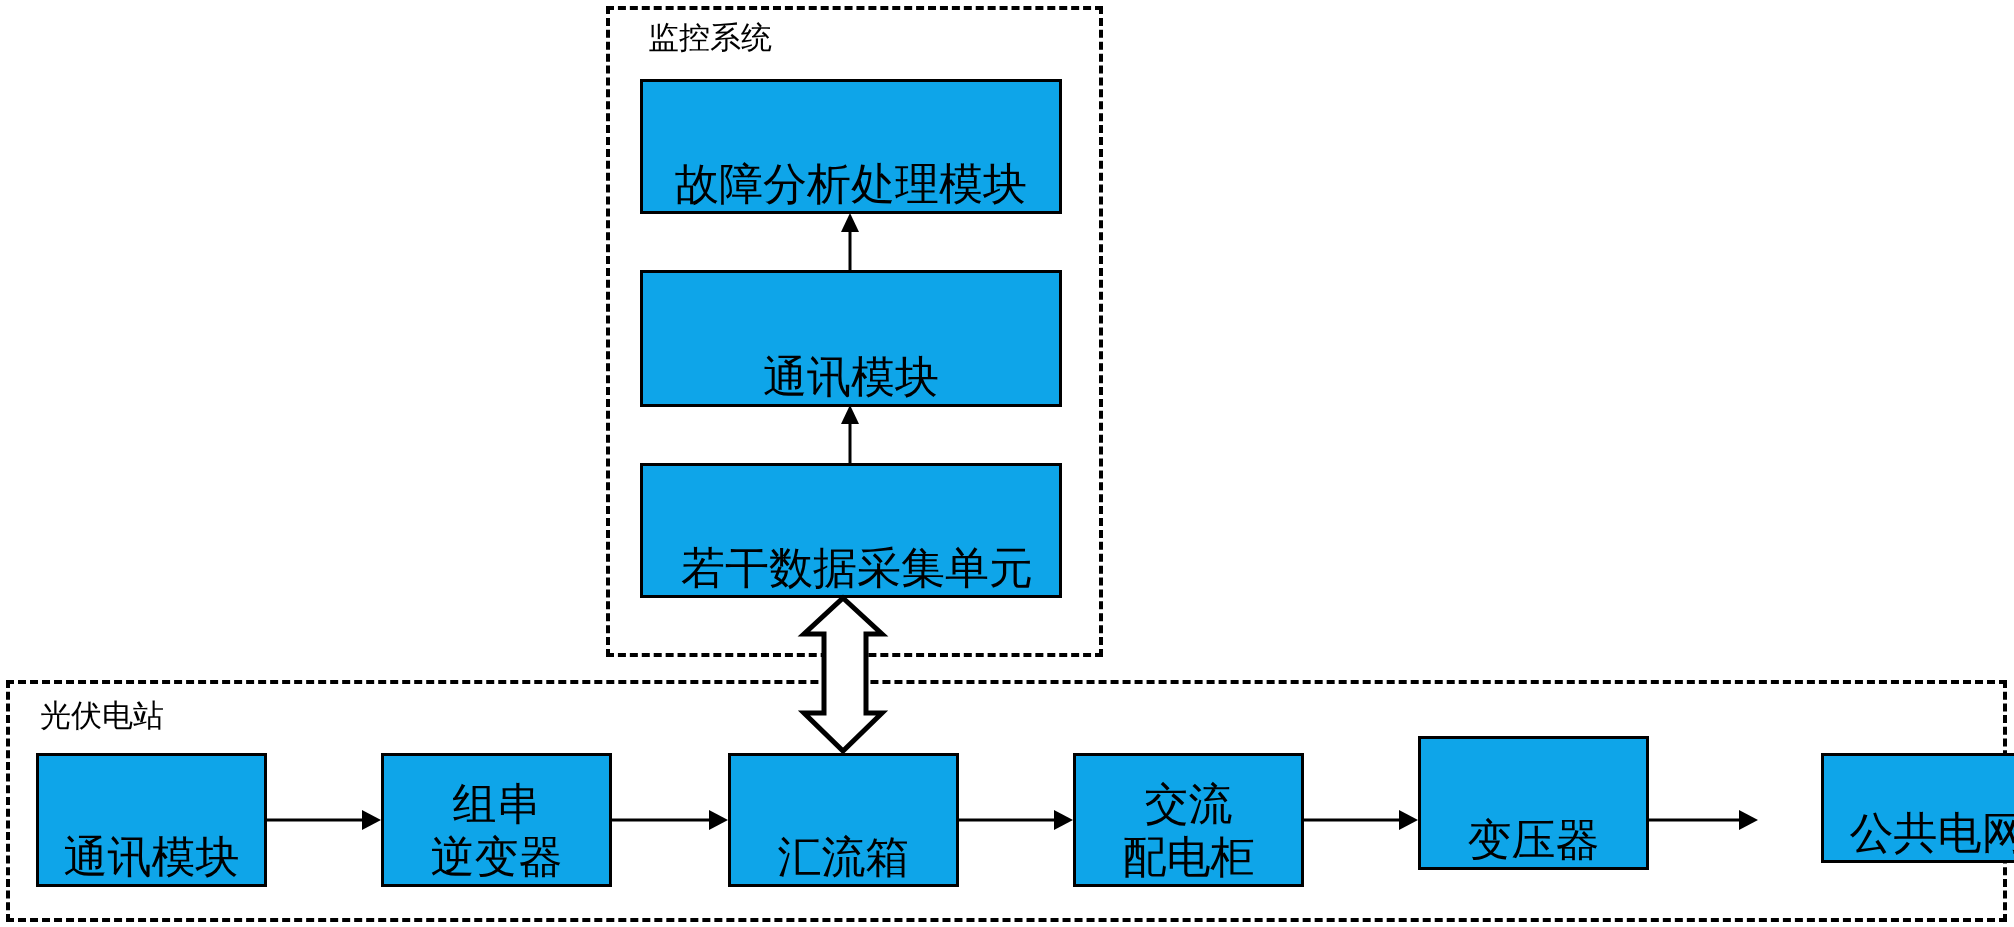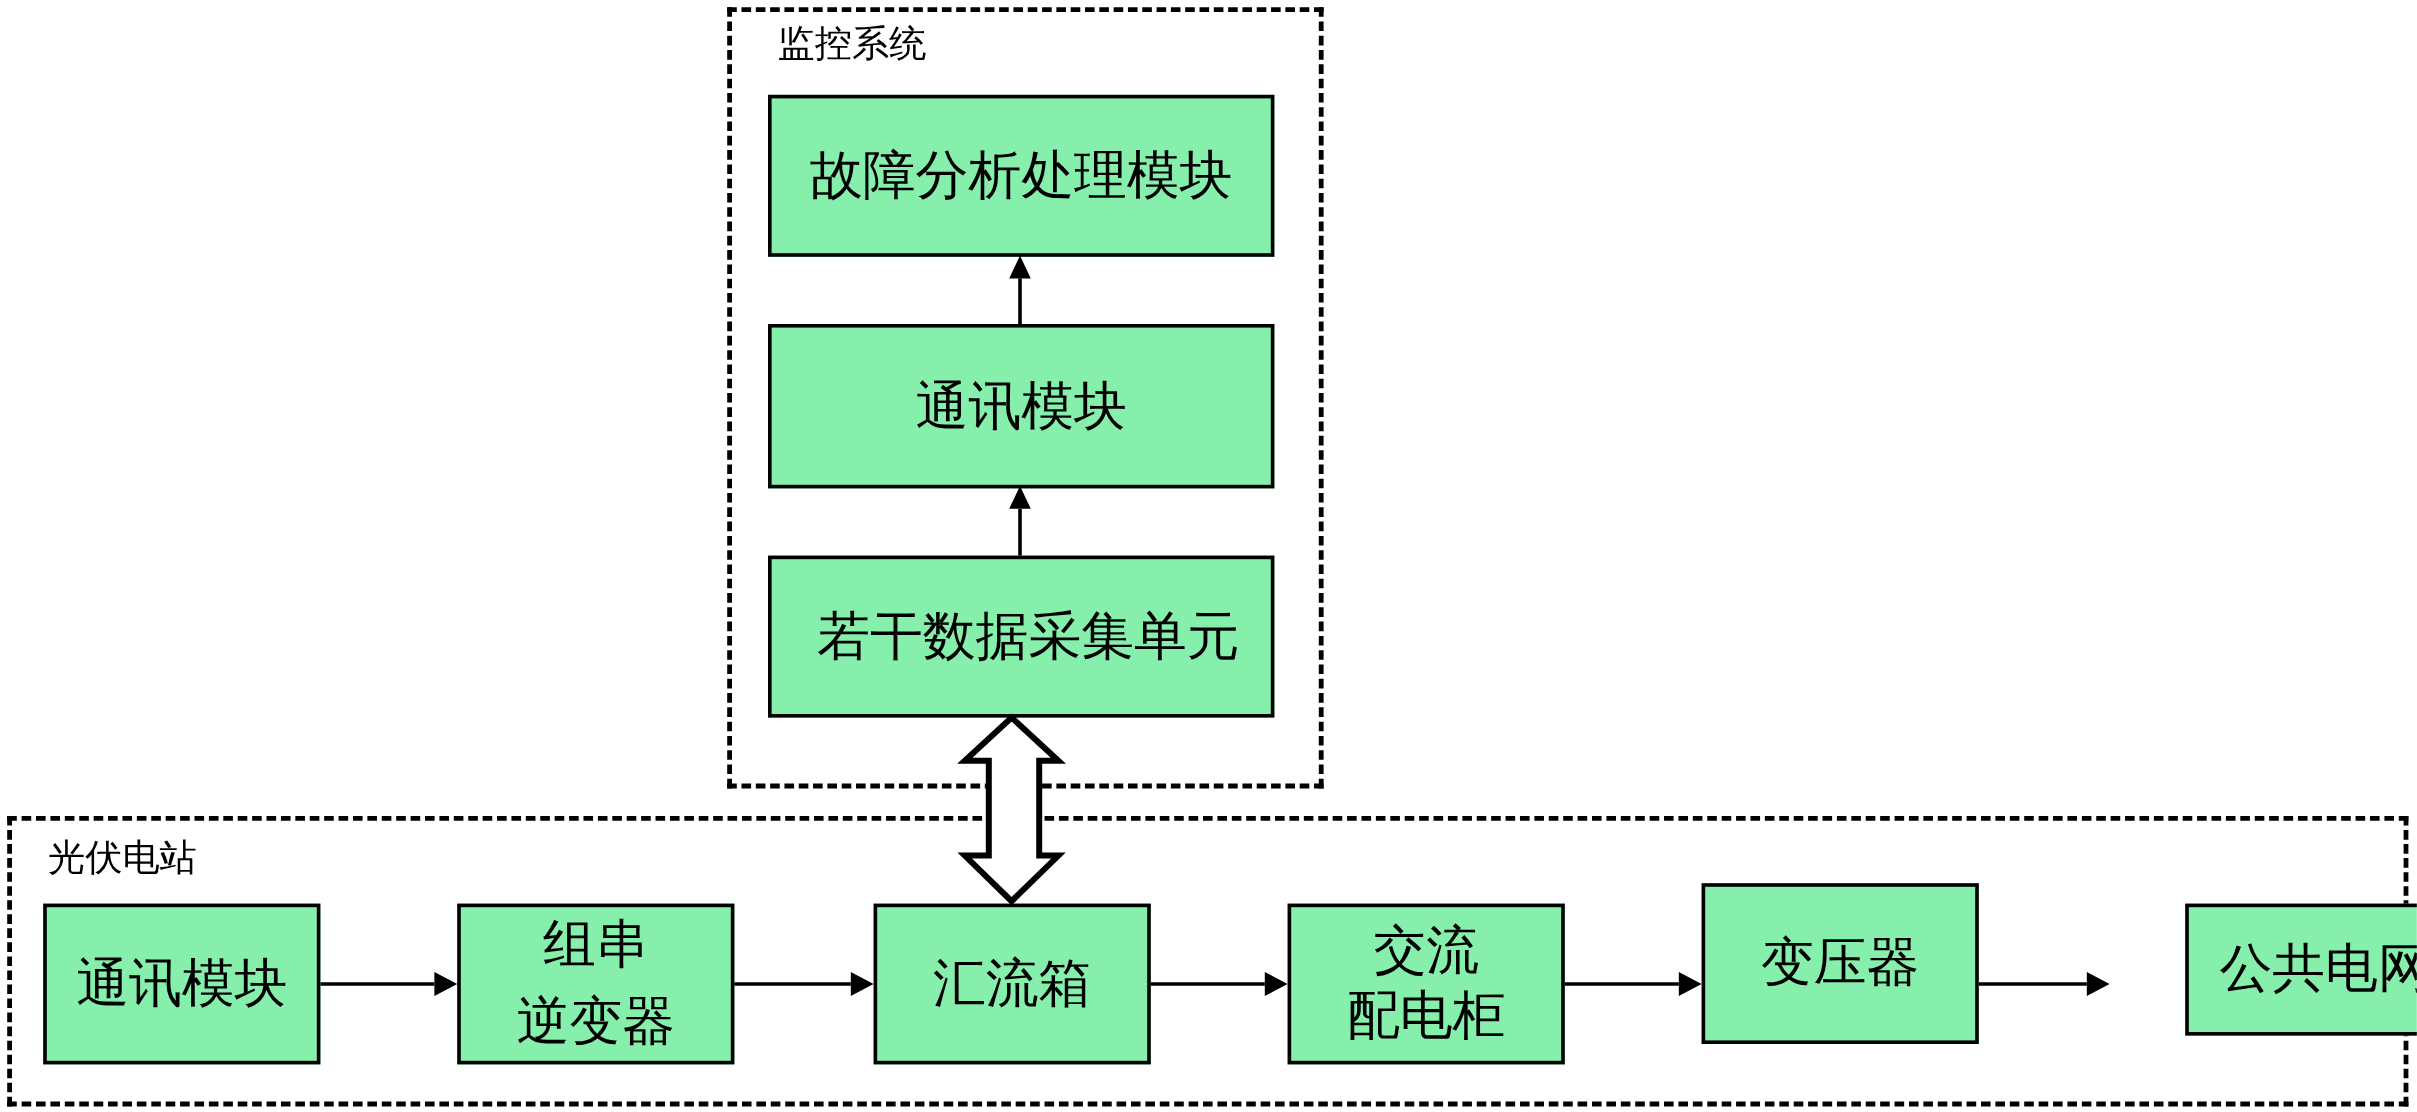--- a/index.html
+++ b/index.html
@@ -1,21 +1,21 @@
 <!DOCTYPE html>
 <html><head>
 <meta charset="utf-8">
 <style>
   html, body { margin: 0; padding: 0; background: #ffffff; }
   body { width: 2014px; height: 927px; position: relative; overflow: hidden;
          font-family: "DejaVu Serif", "Liberation Serif", serif; color: #000; }
   .dash-group { position: absolute; border: 4px dashed #000; box-sizing: border-box; }
   .group-label { position: absolute; font-size: 31px; line-height: 1; white-space: nowrap; }
-  .box { position: absolute; border: 3px solid #000; box-sizing: border-box; background: #86efac;
-         display: flex; flex-direction: column; align-items: center; justify-content: center;
+  .box { position: absolute; border: 3px solid #000; box-sizing: border-box; background: #0ea5e9;
+         display: flex; flex-direction: column; align-items: center; justify-content: flex-end;
          font-size: 44px; line-height: 1.22; text-align: center; }
   .box span { display: block; white-space: nowrap; }
   svg.wires { position: absolute; left: 0; top: 0; }
 </style>
 </head>
 <body>
 
 <div class="dash-group" style="left:606px; top:6px; width:497px; height:651px;"></div>
 <div class="group-label" style="left:648px; top:22px;">监控系统</div>
 
@@ -28,21 +28,21 @@
 <div class="box" style="left:640px; top:463px; width:422px; height:135px;padding-left:12px;">
   <span>若干数据采集单元</span>
 </div>
 
 <div class="dash-group" style="left:6px; top:680px; width:2001px; height:242px;"></div>
 <div class="group-label" style="left:40px; top:700px;">光伏电站</div>
 
 <div class="box" style="left:36px; top:753px; width:231px; height:134px;">
   <span>通讯模块</span>
 </div>
-<div class="box" style="left:381px; top:753px; width:231px; height:134px;gap:10px;">
+<div class="box" style="left:381px; top:753px; width:231px; height:134px;">
   <span>组串</span>
   <span>逆变器</span>
 </div>
 <div class="box" style="left:728px; top:753px; width:231px; height:134px;">
   <span>汇流箱</span>
 </div>
 <div class="box" style="left:1073px; top:753px; width:231px; height:134px;">
   <span>交流</span>
   <span>配电柜</span>
 </div>

